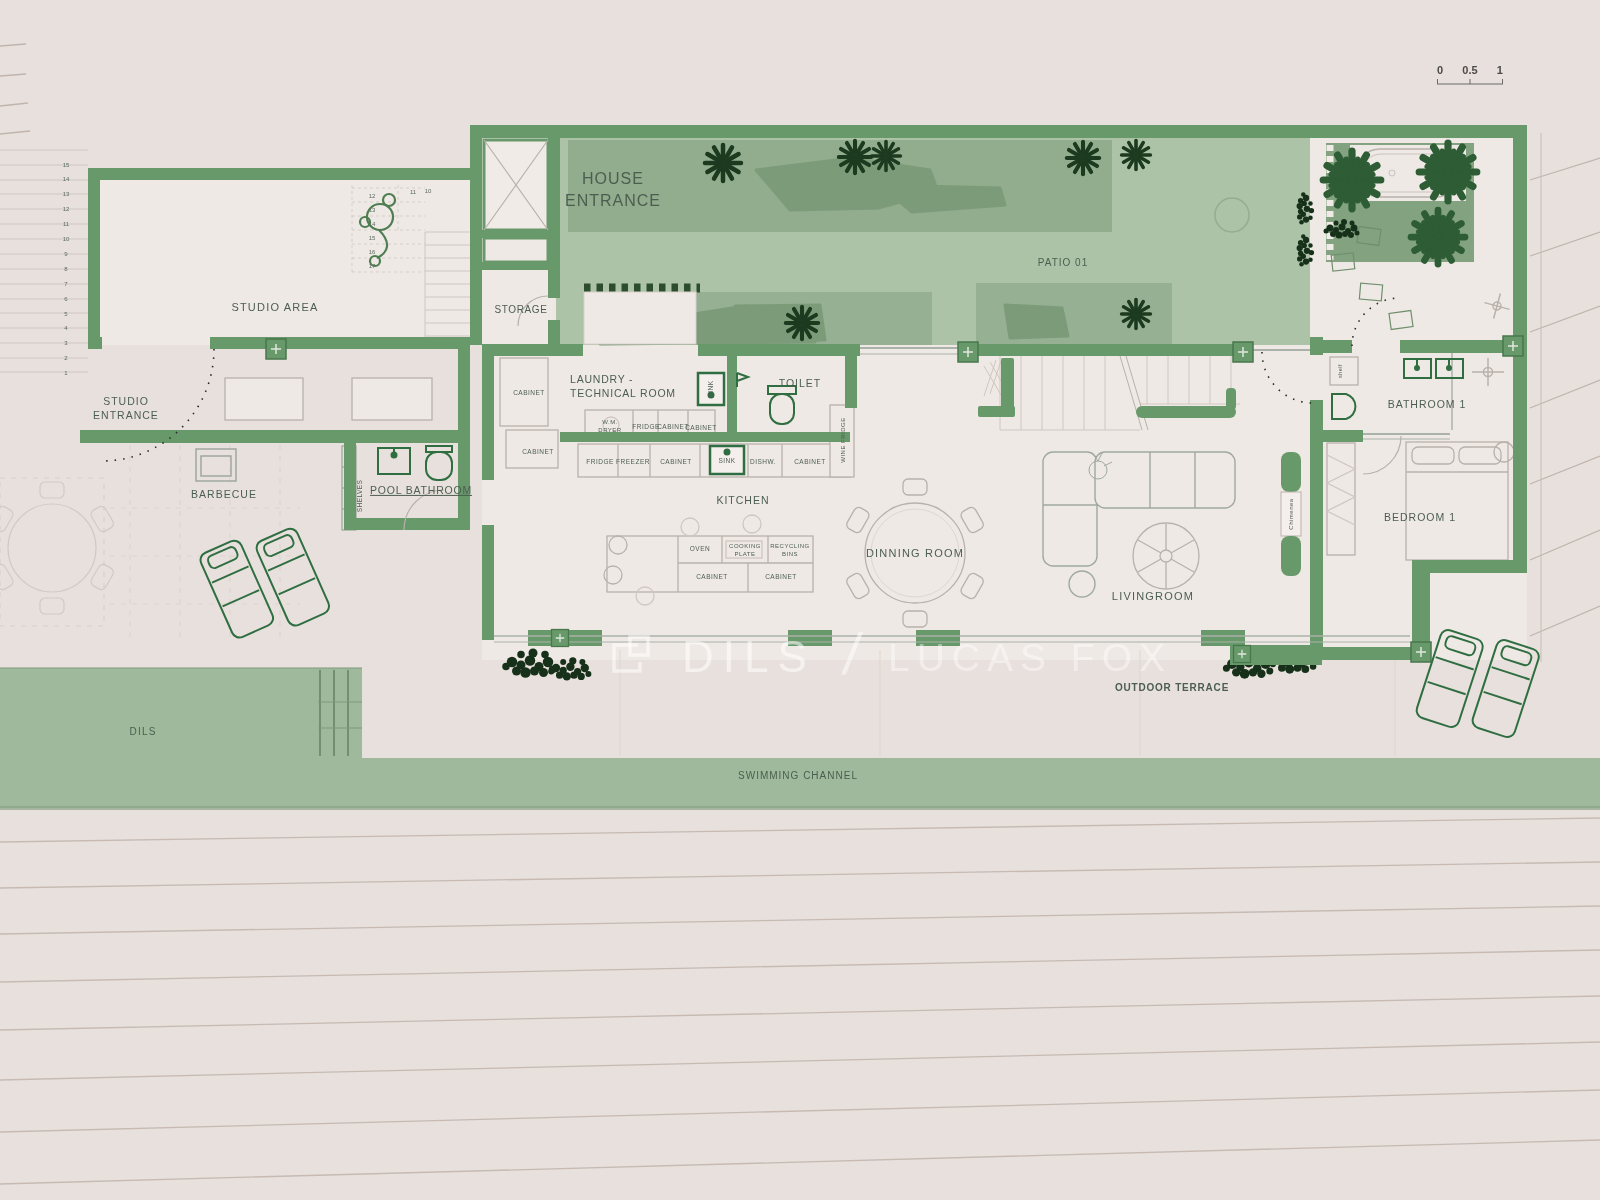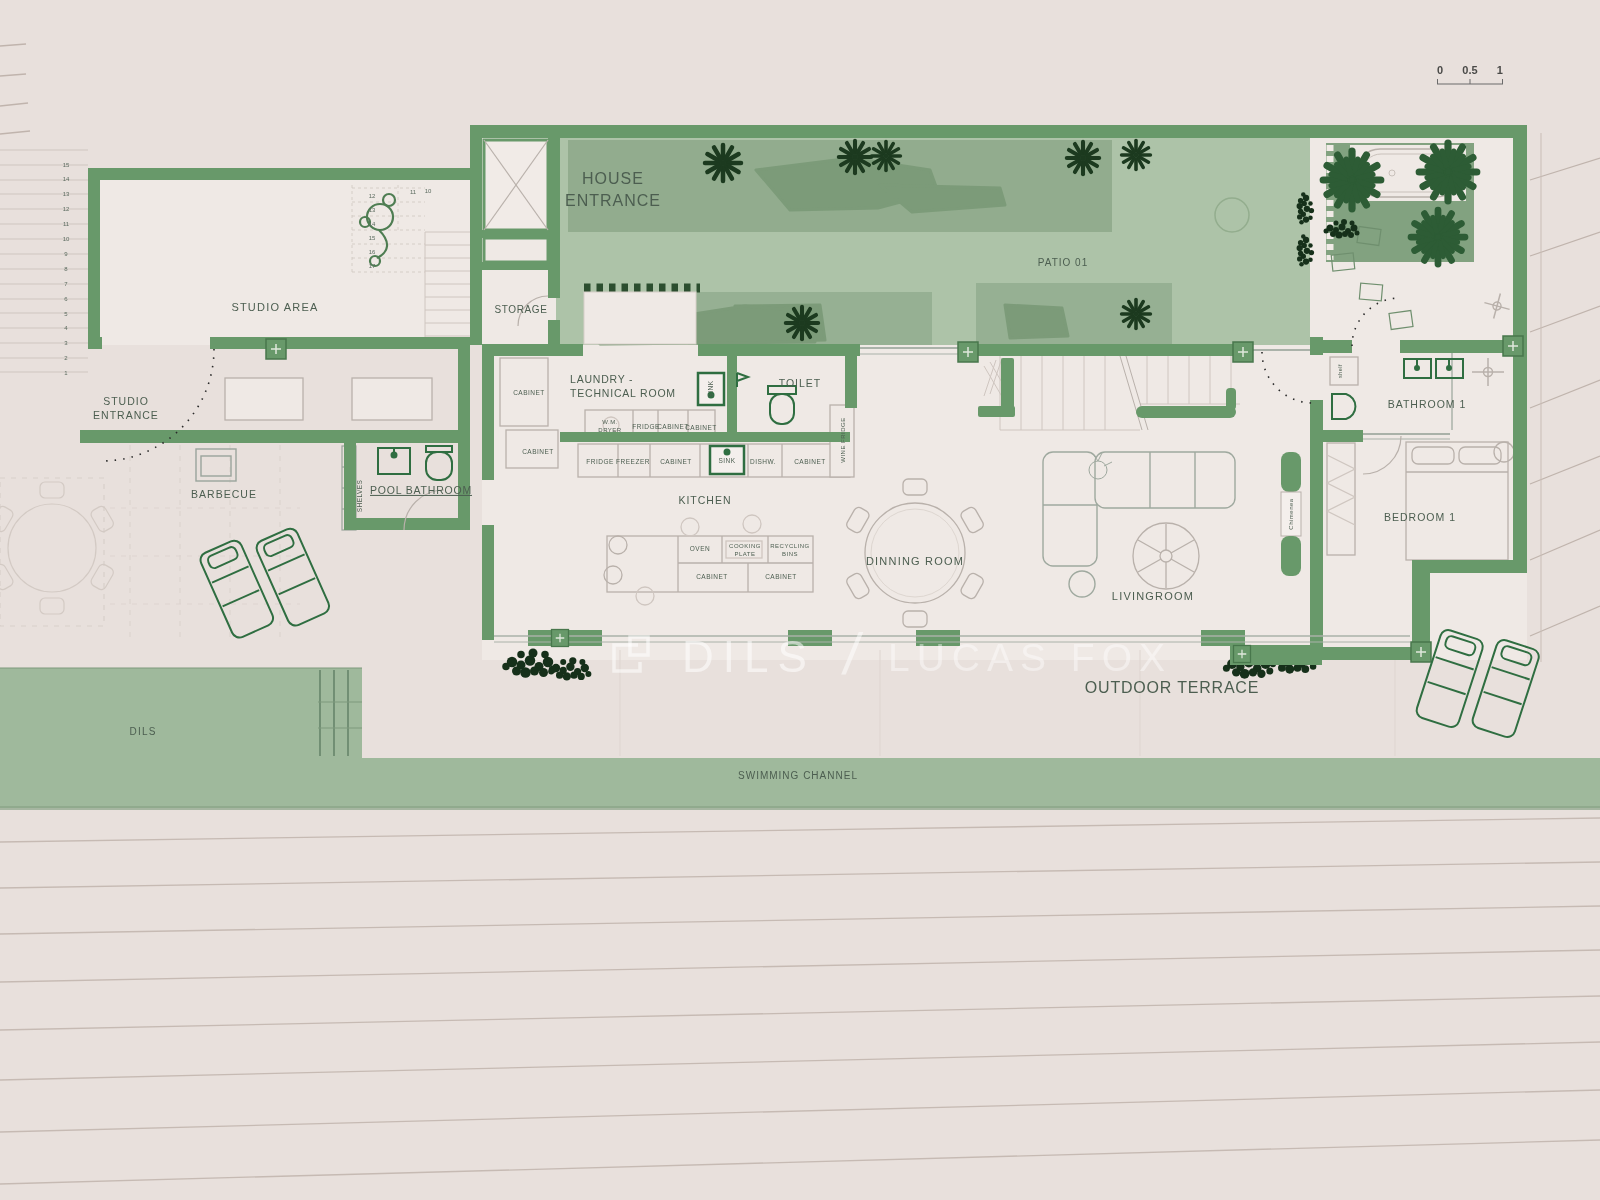--- a/index.html
+++ b/index.html
@@ -530,35 +530,35 @@
       <div class="plan-label" style="left: 701px; top: 428px; font-size: 6.5px;">CABINET</div>
       <div class="plan-label vertical" style="left: 711px; top: 389px; font-size: 6.5px;">SINK</div>
       <div class="plan-label" style="left: 800px; top: 383px; font-size: 10.5px; letter-spacing: 1px;">TOILET</div>
       <div class="plan-label" style="left: 600px; top: 462px; font-size: 6.5px;">FRIDGE</div>
       <div class="plan-label" style="left: 633px; top: 462px; font-size: 6.5px;">FREEZER</div>
       <div class="plan-label" style="left: 676px; top: 462px; font-size: 6.5px;">CABINET</div>
       <div class="plan-label" style="left: 727px; top: 461px; font-size: 6.5px;">SINK</div>
       <div class="plan-label" style="left: 763px; top: 462px; font-size: 6.5px;">DISHW.</div>
       <div class="plan-label" style="left: 810px; top: 462px; font-size: 6.5px;">CABINET</div>
       <div class="plan-label vertical" style="left: 843px; top: 440px; font-size: 6px;">WINE FRIDGE</div>
-      <div class="plan-label" style="left: 705px; top: 500px; font-size: 10.5px; letter-spacing: 1px;">KITCHEN</div>
+      <div class="plan-label" style="left: 743px; top: 500px; font-size: 10.5px; letter-spacing: 1px;">KITCHEN</div>
       <div class="plan-label" style="left: 700px; top: 549px; font-size: 6.5px;">OVEN</div>
       <div class="plan-label" style="left: 745px; top: 550px; font-size: 6px;">COOKING
 PLATE</div>
       <div class="plan-label" style="left: 790px; top: 550px; font-size: 6px;">RECYCLING
 BINS</div>
       <div class="plan-label" style="left: 712px; top: 577px; font-size: 6.5px;">CABINET</div>
       <div class="plan-label" style="left: 781px; top: 577px; font-size: 6.5px;">CABINET</div>
-      <div class="plan-label" style="left: 915px; top: 553px; font-size: 11px; letter-spacing: 1.2px; margin-top: 8px;">DINNING ROOM</div>
+      <div class="plan-label" style="left: 915px; top: 553px; font-size: 11px; letter-spacing: 1.2px;">DINNING ROOM</div>
       <div class="plan-label" style="left: 1153px; top: 596px; font-size: 11px; letter-spacing: 1.2px;">LIVINGROOM</div>
       <div class="plan-label vertical" style="left: 1291px; top: 514px; font-size: 6px;">Chimenea</div>
       <div class="plan-label vertical" style="left: 1341px; top: 371px; font-size: 5.5px;">shelf</div>
       <div class="plan-label" style="left: 1427px; top: 404px; font-size: 10.5px; letter-spacing: 1px;">BATHROOM 1</div>
       <div class="plan-label" style="left: 1420px; top: 478px; font-size: 10.5px; letter-spacing: 1px; margin-top: 39px;">BEDROOM 1</div>
-      <div class="plan-label" style="left: 1172px; top: 688px; font-size: 16px; letter-spacing: 0.8px;">OUTDOOR TERRACE</div>
+      <div class="plan-label" style="left: 1172px; top: 688px; font-size: 10px; letter-spacing: 0.8px; font-weight: bold;">OUTDOOR TERRACE</div>
       <div class="plan-label" style="left: 143px; top: 732px; font-size: 10px; letter-spacing: 1.2px;">DILS</div>
       <div class="plan-label" style="left: 798px; top: 776px; font-size: 10px; letter-spacing: 1px;">SWIMMING CHANNEL</div>
     </div>
 <div id="stair-layer">
       <div class="stair-num" style="left: 66px; top: 164.5px;">15</div>
       <div class="stair-num" style="left: 66px; top: 179.4px;">14</div>
       <div class="stair-num" style="left: 66px; top: 194.3px;">13</div>
       <div class="stair-num" style="left: 66px; top: 209.2px;">12</div>
       <div class="stair-num" style="left: 66px; top: 224.1px;">11</div>
       <div class="stair-num" style="left: 66px; top: 239px;">10</div>

